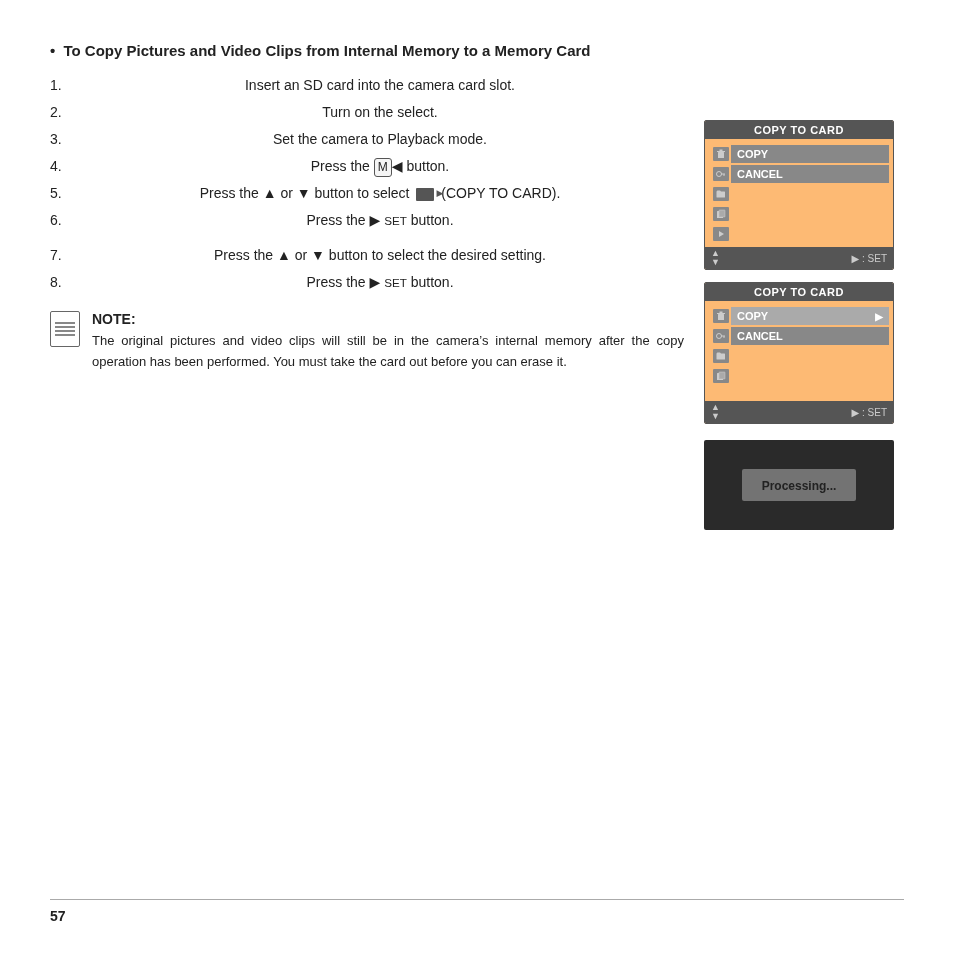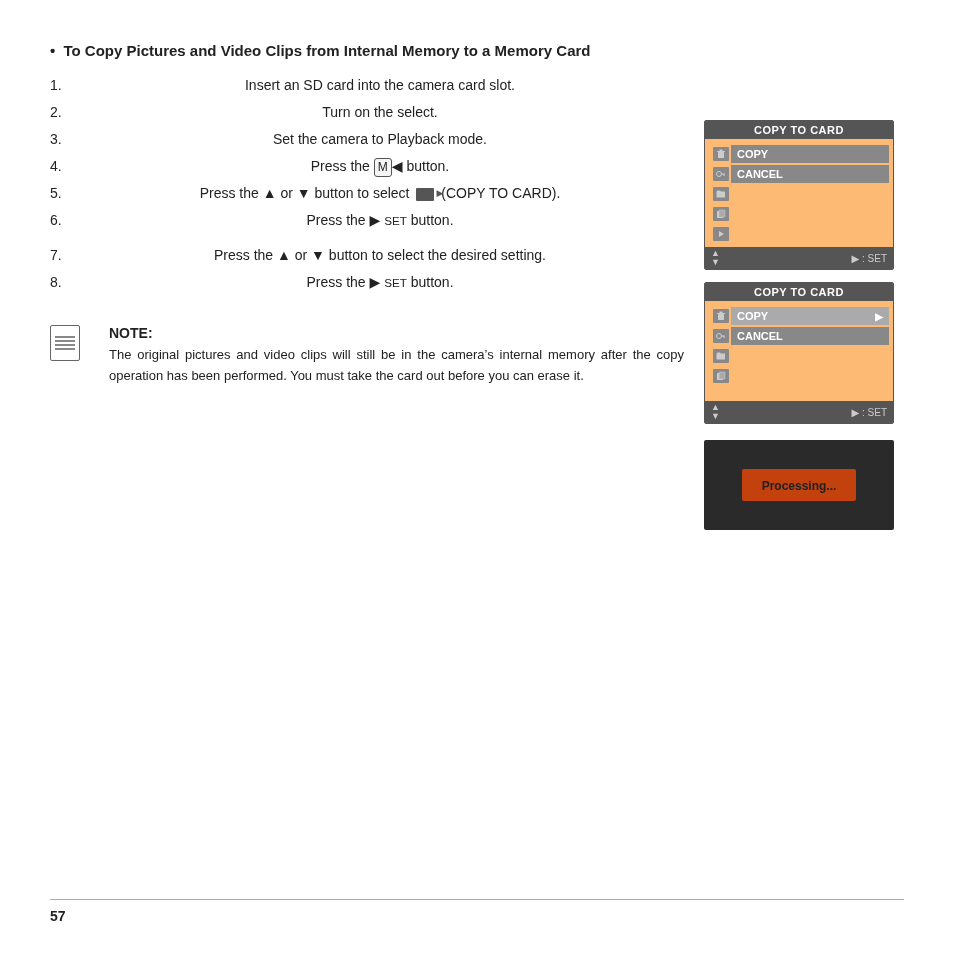--- a/index.html
+++ b/index.html
@@ -63,22 +63,22 @@
       display: inline-block;
       border: 1px solid #555;
       border-radius: 3px;
       padding: 0 3px;
       font-size: 12px;
       line-height: 1.4;
       background: #f5f5f5;
     }
     .note-section {
       display: flex;
-      margin-top: 32px;
-      gap: 29px;
+      margin-top: 18px;
+      gap: 12px;
     }
     .note-icon {
       width: 30px;
       height: 36px;
       flex-shrink: 0;
       border: 1px solid #666;
       border-radius: 2px;
       background: #fff;
       display: flex;
       flex-direction: column;
@@ -200,21 +200,21 @@
       width: 190px;
       height: 90px;
       background: #2a2a2a;
       border-radius: 2px;
       display: flex;
       align-items: center;
       justify-content: center;
       margin-top: 4px;
     }
     .proc-box {
-      background: #c2410c;
+      background: #737373;
       padding: 8px 20px;
       border-radius: 2px;
     }
     .proc-text {
       color: #222;
       font-size: 12px;
       font-weight: bold;
     }
 
     

